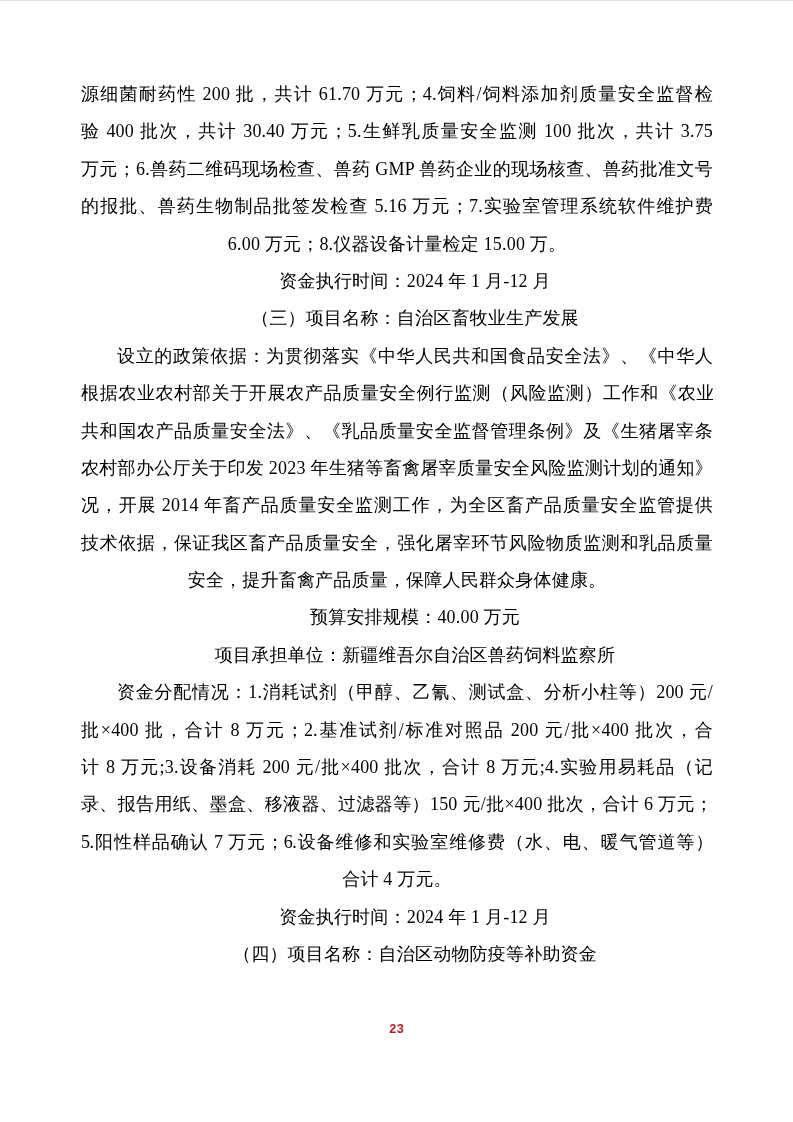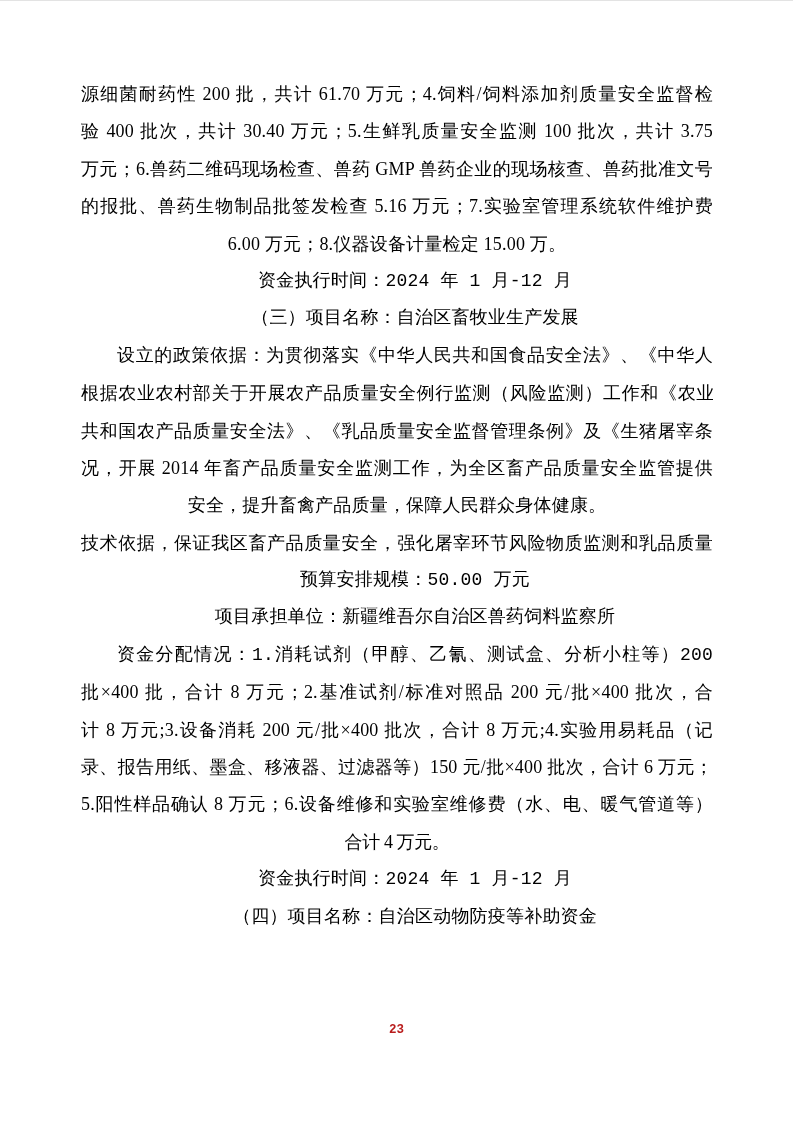--- a/index.html
+++ b/index.html
@@ -31,21 +31,20 @@
     text-align: center;
     letter-spacing: 0.2px;
     overflow: hidden;
   }
   .line.justify {
     text-align: justify;
     text-align-last: justify;
   }
   .line.indent {
     text-indent: 36px;
-    font-family: Liberation Mono, monospace;
   }
   
   .content .line:nth-child(9)  { letter-spacing: -1.3px; }
   .content .line:nth-child(21) { letter-spacing: -0.4px; }
   .page-number {
     position: absolute;
     top: 1022px;
     left: 0;
     width: 100%;
     text-align: center;
@@ -63,28 +62,29 @@
       <div class="line justify">源细菌耐药性 200 批，共计 61.70 万元；4.饲料/饲料添加剂质量安全监督检</div>
       <div class="line justify">验 400 批次，共计 30.40 万元；5.生鲜乳质量安全监测 100 批次，共计 3.75</div>
       <div class="line justify">万元；6.兽药二维码现场检查、兽药 GMP 兽药企业的现场核查、兽药批准文号</div>
       <div class="line justify">的报批、兽药生物制品批签发检查 5.16 万元；7.实验室管理系统软件维护费</div>
       <div class="line">6.00 万元；8.仪器设备计量检定 15.00 万。</div>
       <div class="line indent">资金执行时间：2024 年 1 月-12 月</div>
       <div class="line indent">（三）项目名称：自治区畜牧业生产发展</div>
       <div class="line indent justify">设立的政策依据：为贯彻落实《中华人民共和国食品安全法》、《中华人民</div>
       <div class="line justify">根据农业农村部关于开展农产品质量安全例行监测（风险监测）工作和《农业</div>
       <div class="line justify">共和国农产品质量安全法》、《乳品质量安全监督管理条例》及《生猪屠宰条例》，</div>
+      <div class="line justify">农村部办公厅关于印发 2023 年生猪等畜禽屠宰质量安全风险监测计划的通知》</div>
       <div class="line justify">况，开展 2014 年畜产品质量安全监测工作，为全区畜产品质量安全监管提供</div>
+      <div class="line justify">技术依据，保证我区畜产品质量安全，强化屠宰环节风险物质监测和乳品质量</div>
       <div class="line">安全，提升畜禽产品质量，保障人民群众身体健康。</div>
-      <div class="line justify">技术依据，保证我区畜产品质量安全，强化屠宰环节风险物质监测和乳品质量</div>
-      <div class="line indent">预算安排规模：50.00 万元</div>
+      <div class="line indent">预算安排规模：40.00 万元</div>
       <div class="line indent">项目承担单位：新疆维吾尔自治区兽药饲料监察所</div>
       <div class="line indent justify">资金分配情况：1.消耗试剂（甲醇、乙氰、测试盒、分析小柱等）200 元/</div>
       <div class="line justify">批×400 批，合计 8 万元；2.基准试剂/标准对照品 200 元/批×400 批次，合</div>
       <div class="line justify">计 8 万元;3.设备消耗 200 元/批×400 批次，合计 8 万元;4.实验用易耗品（记</div>
       <div class="line justify">录、报告用纸、墨盒、移液器、过滤器等）150 元/批×400 批次，合计 6 万元；</div>
-      <div class="line justify">5.阳性样品确认 8 万元；6.设备维修和实验室维修费（水、电、暖气管道等）</div>
+      <div class="line justify">5.阳性样品确认 7 万元；6.设备维修和实验室维修费（水、电、暖气管道等）</div>
       <div class="line">合计 4 万元。</div>
       <div class="line indent">资金执行时间：2024 年 1 月-12 月</div>
       <div class="line indent">（四）项目名称：自治区动物防疫等补助资金</div>
     </div>
   <div class="page-number">23</div>
 </div>
 
 </body></html>

